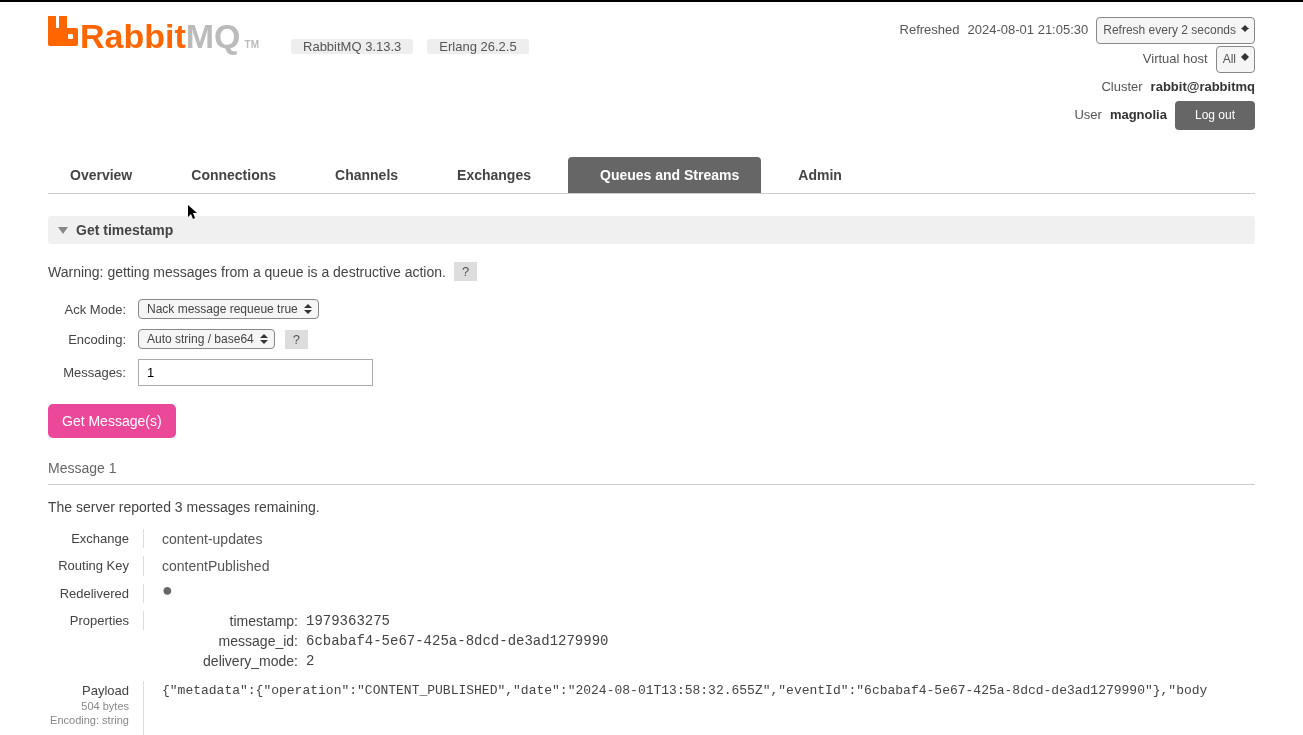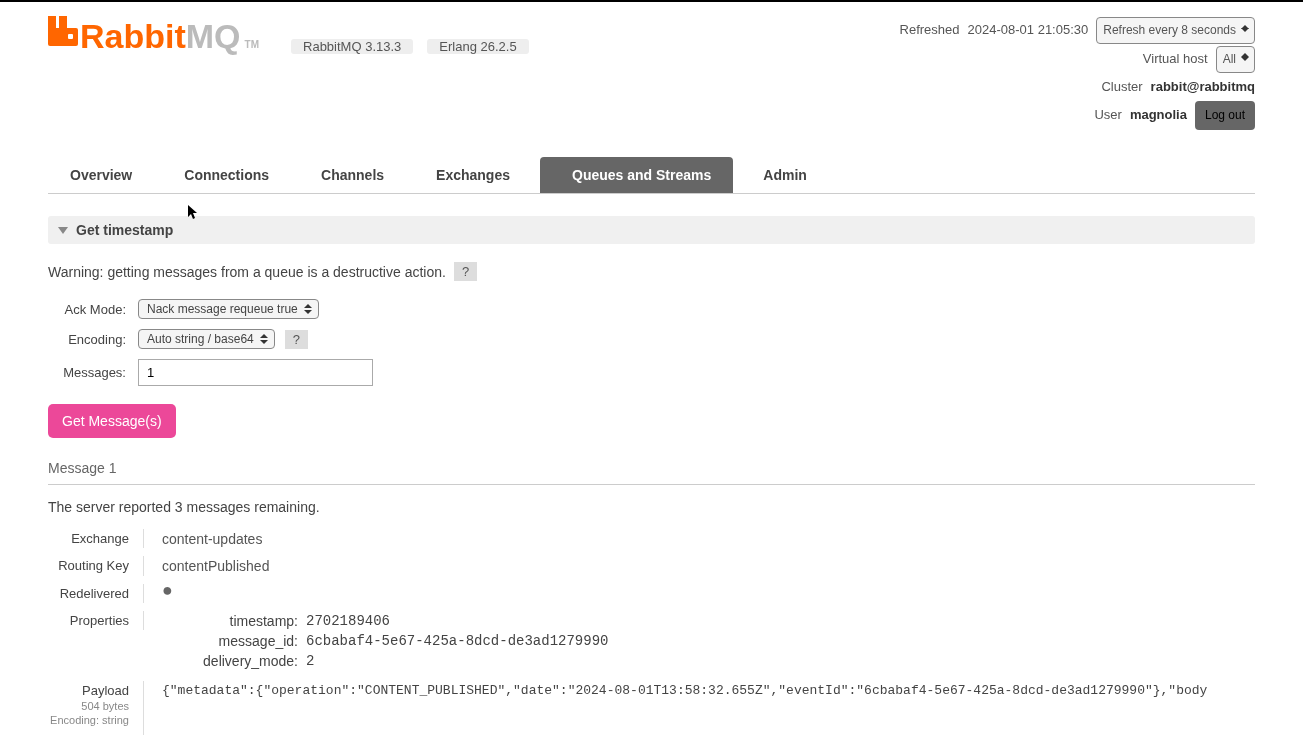--- a/index.html
+++ b/index.html
@@ -17,23 +17,23 @@
     
     .version-tags { display: flex; gap: 14px; margin-left: 20px; margin-top: 20px; }
     .version-tag { background: #eee; padding: 0 12px; border-radius: 3px; color: #555; font-size: 13px; }
     
     .meta { text-align: right; font-size: 13px; color: #555; line-height: 1.9; }
     .meta-row { display: flex; justify-content: flex-end; align-items: center; gap: 8px; margin-bottom: 2px; }
     .meta b { color: #333; font-weight: bold; }
     .select-box { border: 1px solid #888; border-radius: 4px; padding: 1px 18px 1px 6px; font-size: 12px; background: #f5f5f5; position: relative; display: inline-block; }
     .select-box::after { content: ''; position: absolute; right: 5px; top: 50%; transform: translateY(-50%); border-left: 4px solid transparent; border-right: 4px solid transparent; border-top: 4px solid #333; }
     .select-box::before { content: ''; position: absolute; right: 5px; top: 35%; transform: translateY(-50%); border-left: 4px solid transparent; border-right: 4px solid transparent; border-bottom: 4px solid #333; }
-    .logout-btn { background: #666; color: #000000; padding: 3px 10px; border-radius: 4px; font-size: 12px; cursor: pointer; }
-    
-    .tabs { display: flex; border-bottom: 1px solid #ccc; margin-top: 25px; gap: 8px; }
+    .logout-btn { background: #666; color: #ffffff; padding: 3px 20px; border-radius: 4px; font-size: 12px; cursor: pointer; }
+    
+    .tabs { display: flex; border-bottom: 1px solid #ccc; margin-top: 25px; gap: 15px; }
     .tab { padding: 10px 22px; color: #444; font-weight: bold; font-size: 14px; cursor: pointer; border-radius: 4px 4px 0 0; }
     .tab.active { background: #666; color: #fff; padding-left: 32px; }
     
     .section-header { background: #f0f0f0; padding: 6px 10px; margin-top: 22px; display: flex; align-items: center; gap: 8px; border-radius: 3px; }
     .section-toggle { width: 0; height: 0; border-left: 5px solid transparent; border-right: 5px solid transparent; border-top: 7px solid #888; display: inline-block; }
     .section-title { font-weight: bold; color: #444; font-size: 14px; }
     
     .warning { margin-top: 18px; font-size: 14px; color: #444; display: flex; align-items: center; gap: 8px; }
     .help-btn { background: #ddd; padding: 2px 8px; font-size: 13px; color: #555; cursor: pointer; }
     
@@ -91,21 +91,21 @@
       <div class="version-tags">
         <span class="version-tag">RabbitMQ 3.13.3</span>
         <span class="version-tag">Erlang 26.2.5</span>
       </div>
     </div>
 
     <div class="meta">
       <div class="meta-row">
         <span>Refreshed</span>
         <span>2024-08-01 21:05:30</span>
-        <span class="select-box">Refresh every 8 seconds</span>
+        <span class="select-box">Refresh every 2 seconds</span>
       </div>
       <div class="meta-row">
         <span>Virtual host</span>
         <span class="select-box">All</span>
       </div>
       <div class="meta-row">
         <span>Cluster</span>
         <b>rabbit@rabbitmq</b>
       </div>
       <div class="meta-row">
@@ -176,21 +176,21 @@
     <div class="detail-row">
       <div class="detail-label">Redelivered</div>
       <div class="detail-value dot">●</div>
     </div>
     <div class="detail-row">
       <div class="detail-label">Properties</div>
       <div class="detail-value">
         <div class="props-table">
           <div class="props-row">
             <div class="props-key">timestamp:</div>
-            <div class="props-val">2702189406</div>
+            <div class="props-val">1979363275</div>
           </div>
           <div class="props-row">
             <div class="props-key">message_id:</div>
             <div class="props-val">6cbabaf4-5e67-425a-8dcd-de3ad1279990</div>
           </div>
           <div class="props-row">
             <div class="props-key">delivery_mode:</div>
             <div class="props-val">2</div>
           </div>
         </div>

